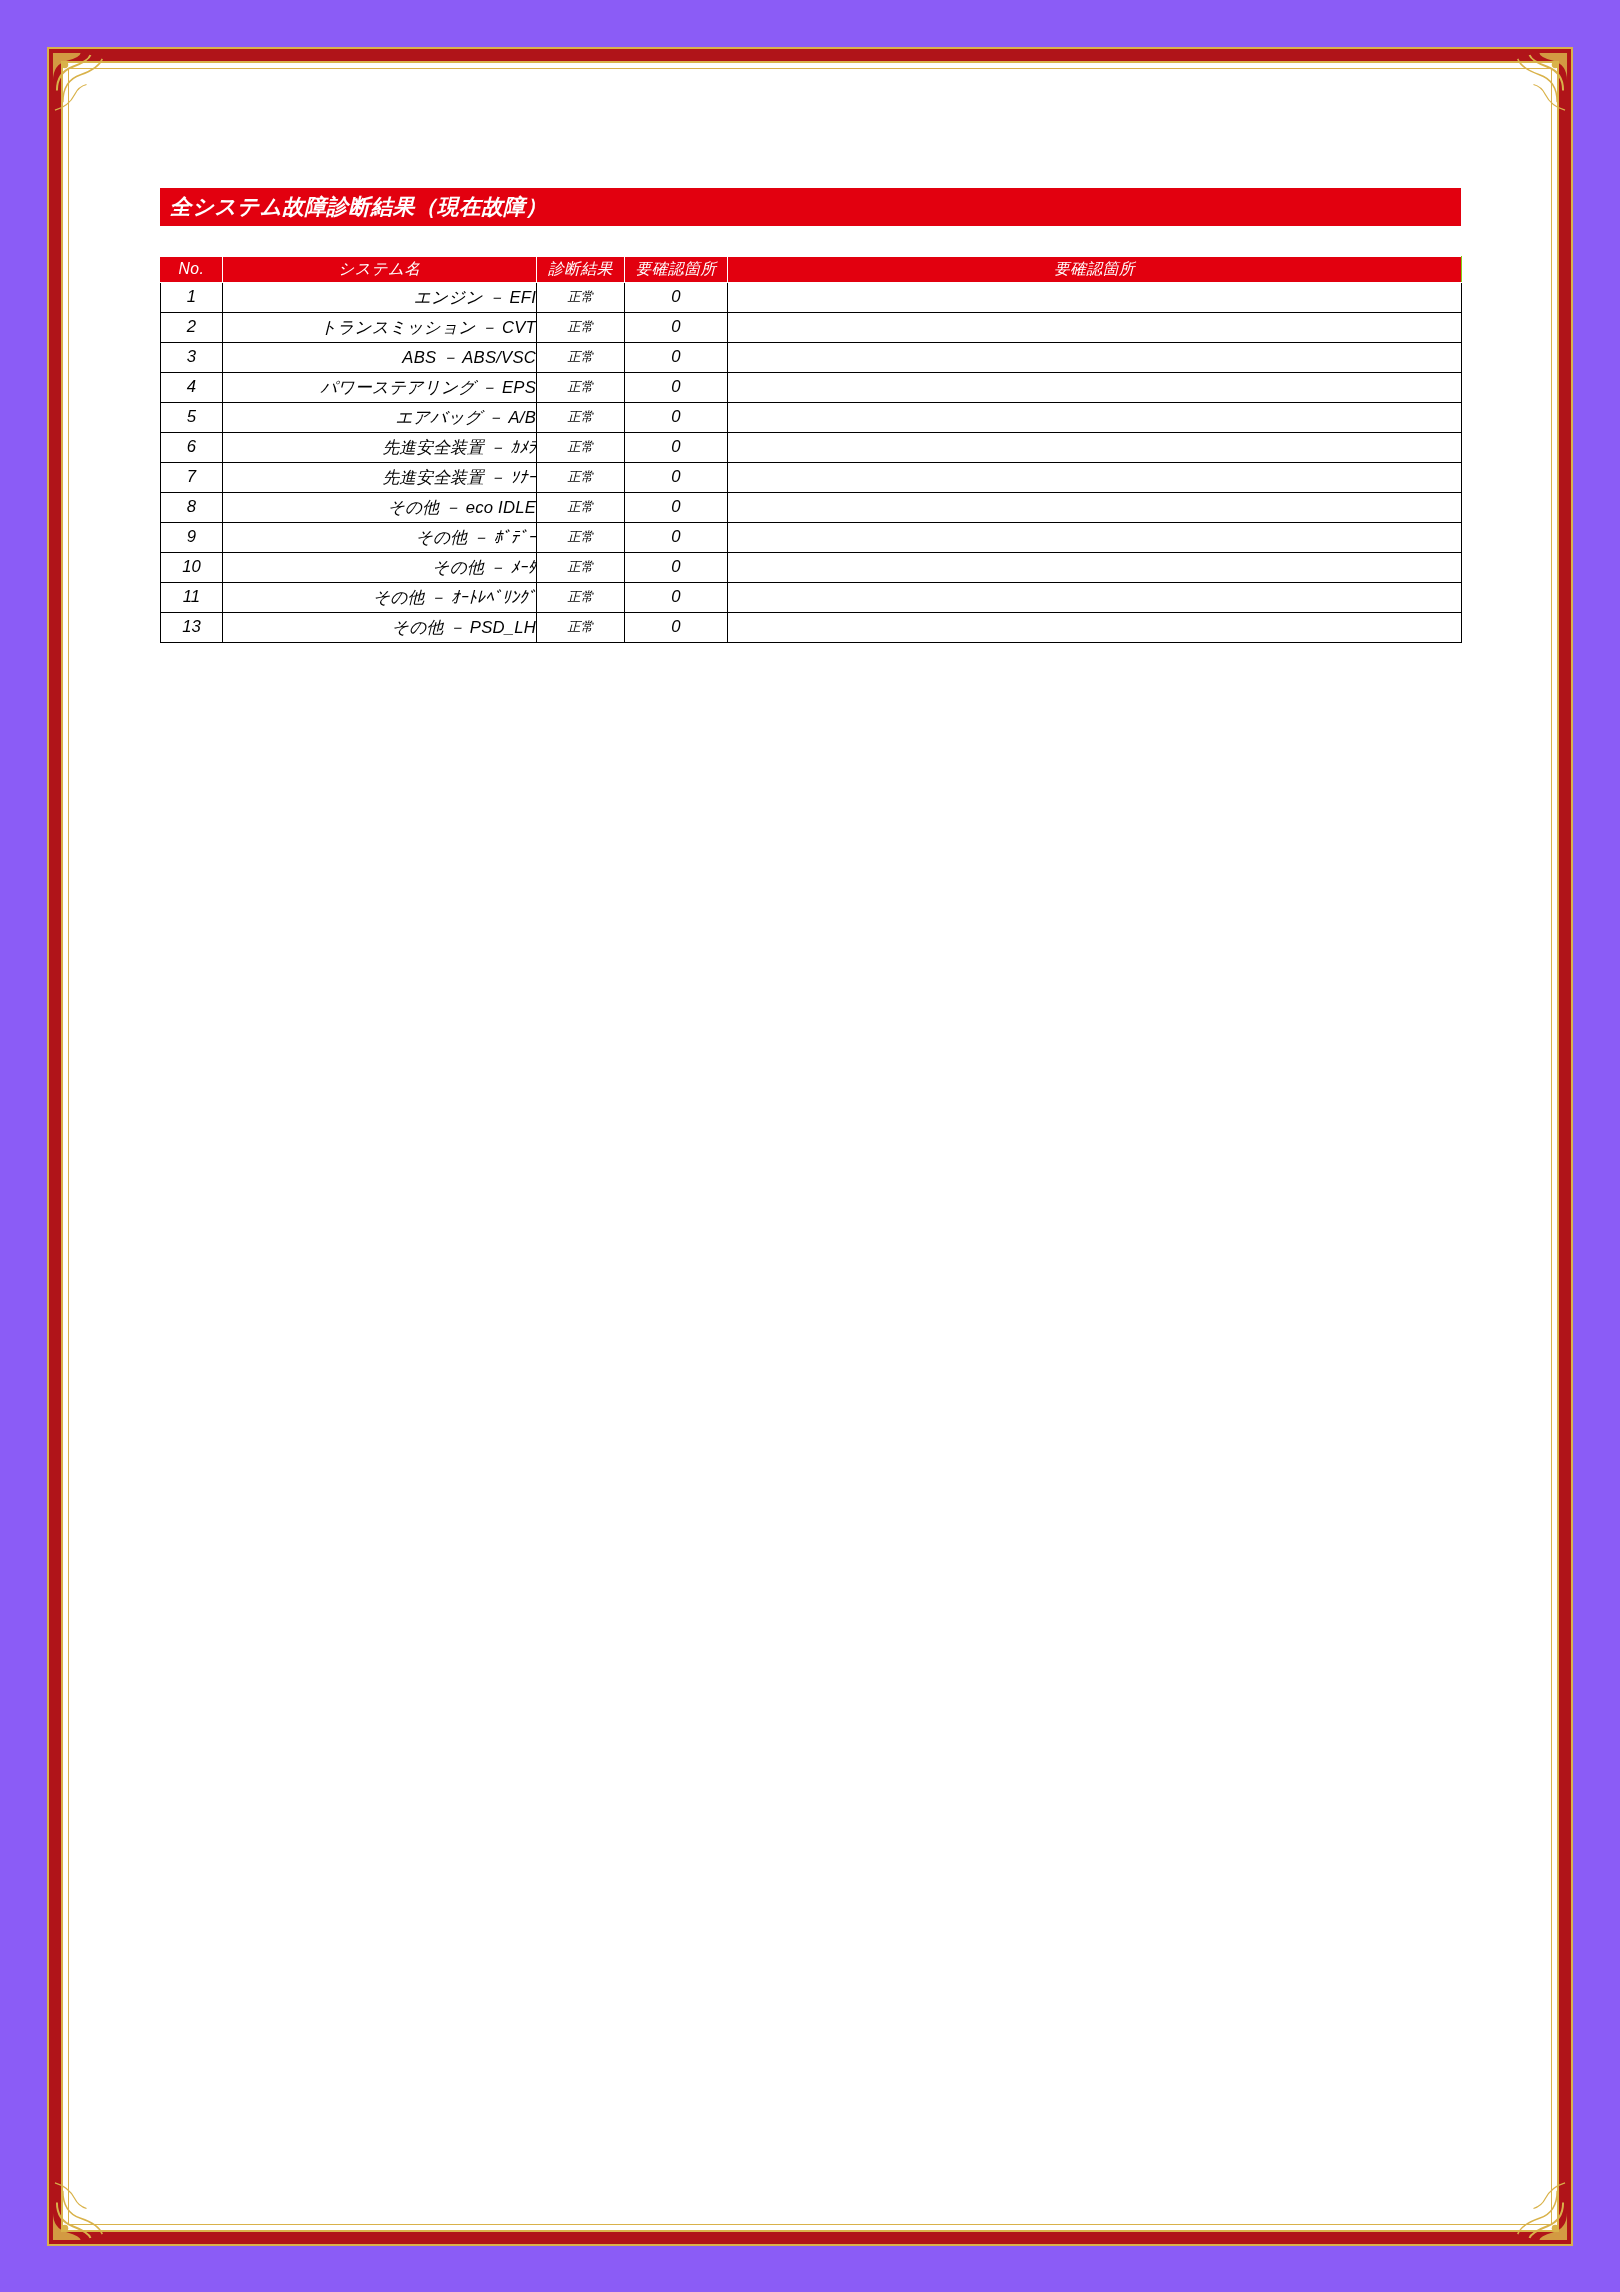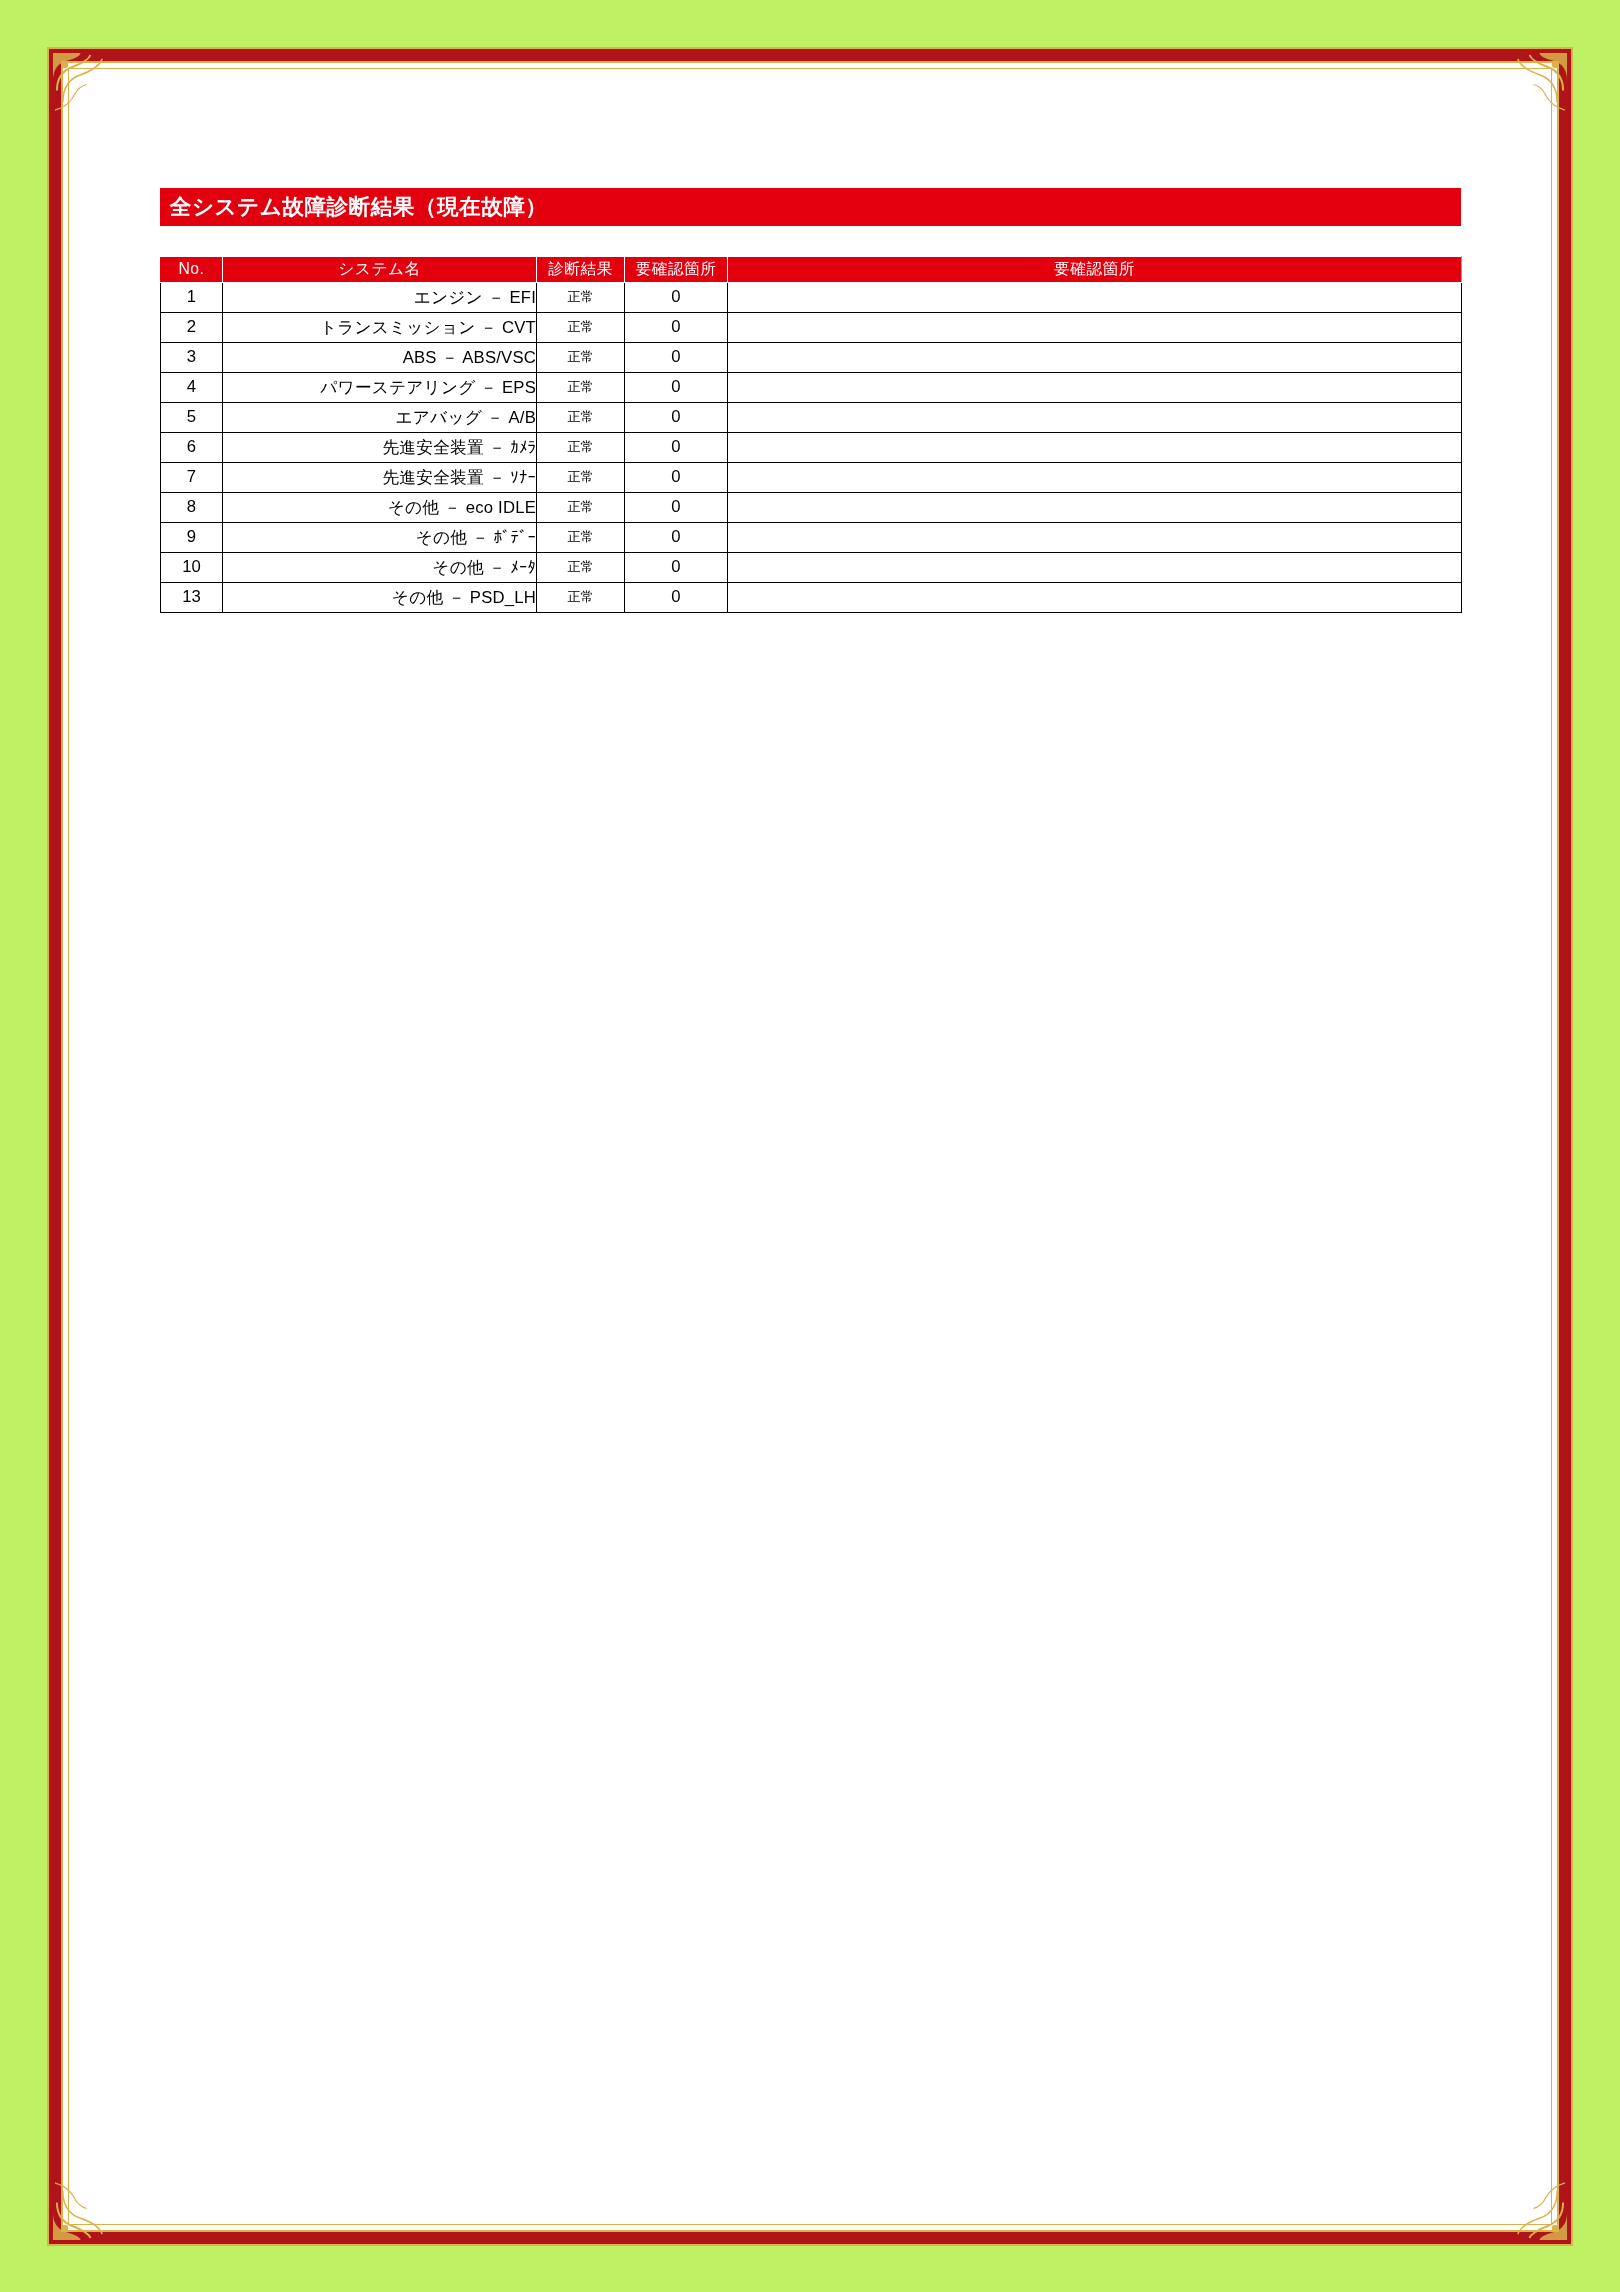--- a/index.html
+++ b/index.html
@@ -12,23 +12,24 @@
     background: #ffffff;
     font-family: "Liberation Sans", sans-serif;
     overflow: hidden;
   }
 
   
   .page {
     position: relative;
     width: 1620px;
     height: 2293px;
-    background: #bef264;
+    background: #8b5cf6;
     box-sizing: border-box;
     padding: 0;
+    font-style: italic;
   }
   .frame-outer {
     position: absolute;
     left: 47px;
     top: 47px;
     right: 47px;
     bottom: 47px;
     border: 2.9px solid #d9b24a;
     box-sizing: border-box;
     background: #b01419;
@@ -254,20 +255,27 @@
           <td class="place"></td>
         </tr>
         <tr>
           <td class="no">10</td>
           <td class="system half">その他 － ﾒｰﾀ</td>
           <td class="result">正常</td>
           <td class="count">0</td>
           <td class="place"></td>
         </tr>
         <tr>
+          <td class="no">11</td>
+          <td class="system half">その他 － ｵｰﾄﾚﾍﾞﾘﾝｸﾞ</td>
+          <td class="result">正常</td>
+          <td class="count">0</td>
+          <td class="place"></td>
+        </tr>
+        <tr>
           <td class="no">13</td>
           <td class="system">その他 － PSD_LH</td>
           <td class="result">正常</td>
           <td class="count">0</td>
           <td class="place"></td>
         </tr>
       </tbody>
     </table>
   </div>
 </div>

